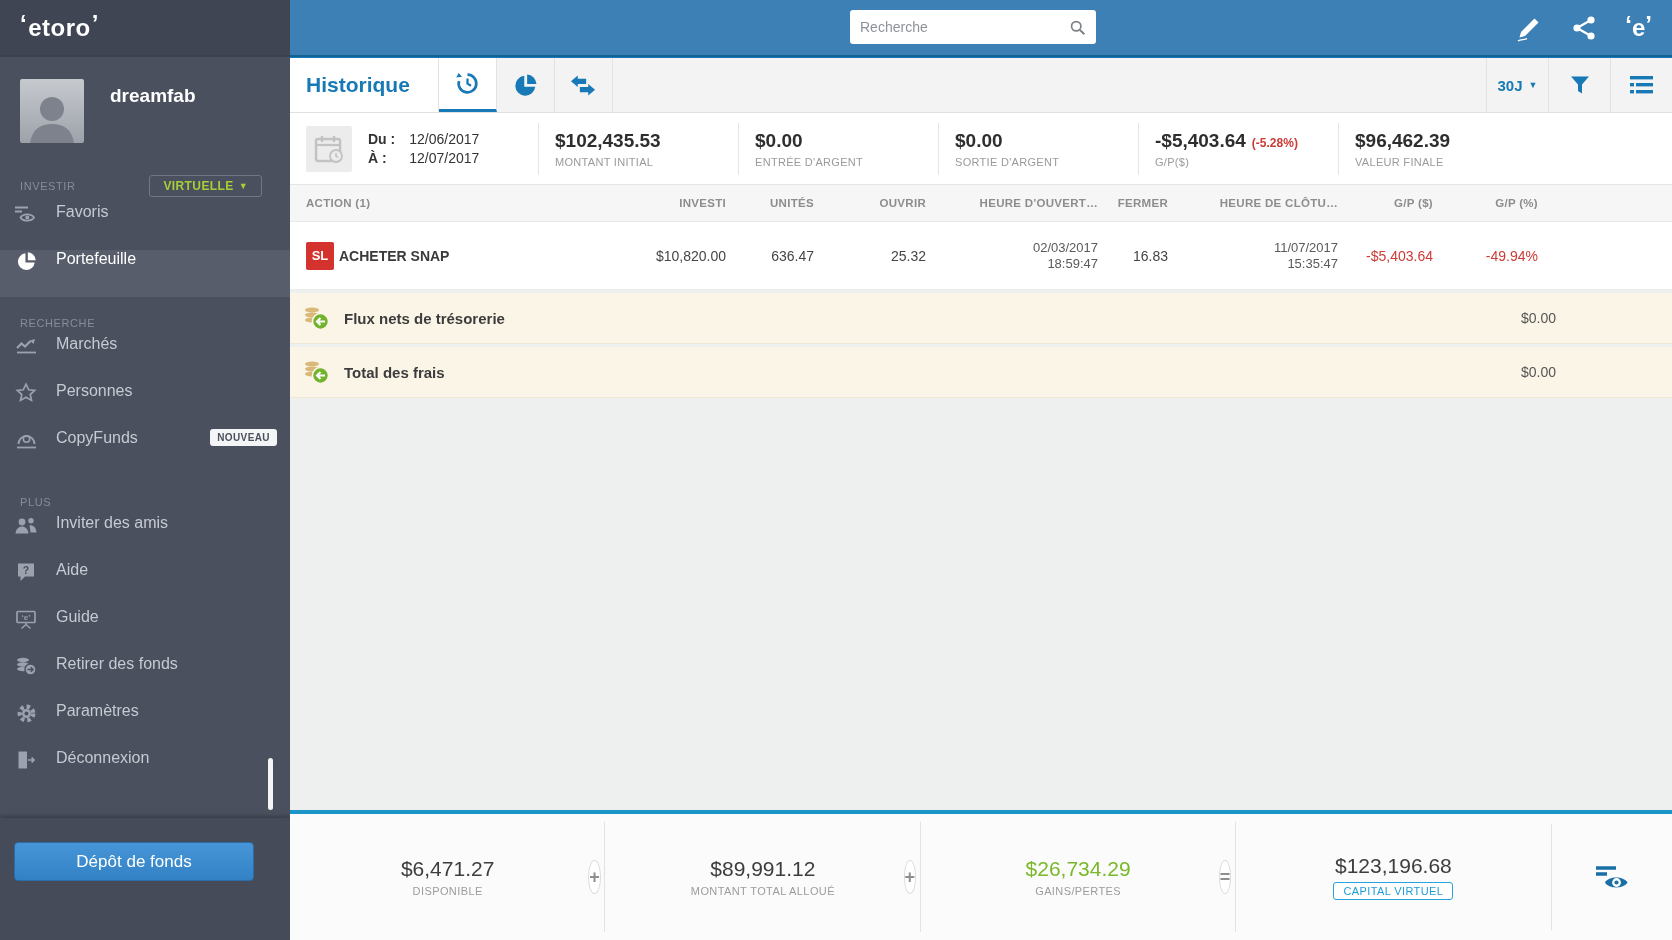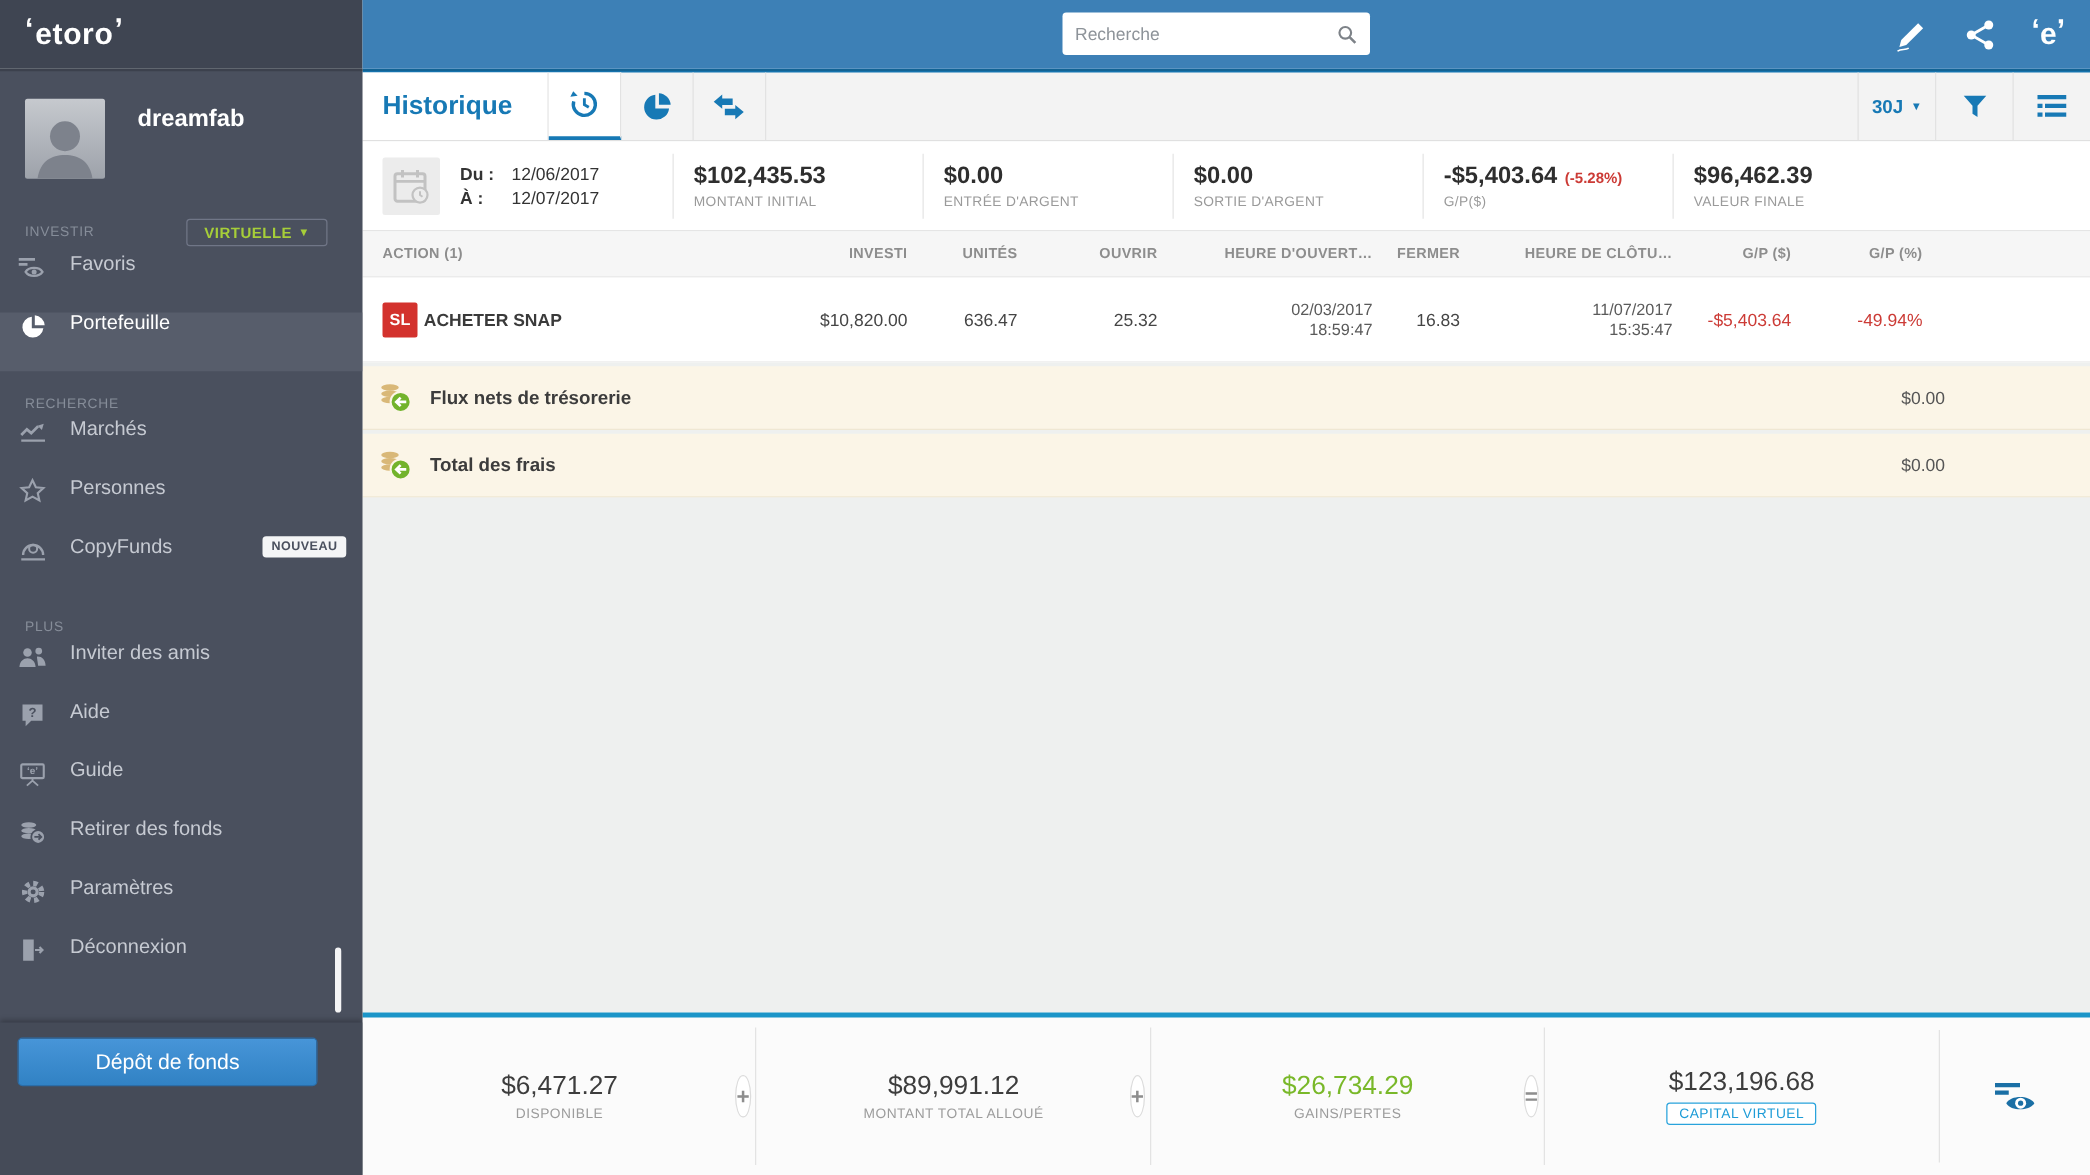--- a/index.html
+++ b/index.html
@@ -32,21 +32,21 @@
 .mode-btn{border:1px solid #707687;border-radius:3px;color:#a6ce39;font-size:12px;font-weight:bold;padding:3px 13px;letter-spacing:.4px;cursor:pointer;display:flex;align-items:center;gap:5px}
 .mode-btn .caret{color:#a6ce39;font-size:9px}
 .section-plain{padding:20px 20px 6px;color:#868d99;font-size:11px;letter-spacing:.6px}
 .side-item{height:47px;display:flex;align-items:flex-start;padding:0 13px;color:#c6cad2;font-size:16px;cursor:pointer}
 .side-item.active{background:#575d6b;color:#fff}
 .si-icon{width:26px;height:22px;margin-right:17px;color:#9ba1ad;display:flex;align-items:center;justify-content:center;flex-shrink:0}
 .side-item.active .si-icon{color:#fff}
 .si-label{white-space:nowrap}
 .new-badge{margin-left:auto;background:#f4f5f6;color:#4a505e;font-size:10px;font-weight:bold;border-radius:3px;padding:3px 7px;letter-spacing:.4px}
 .side-dock{position:absolute;left:0;right:0;bottom:0;height:122px;background:#454b58;box-shadow:0 -2px 4px rgba(0,0,0,.25)}
-.deposit-btn{position:absolute;left:14px;top:12px;width:240px;height:39px;background:linear-gradient(#4795d8,#3182c4);border:1px solid #2b6da8;border-radius:4px;color:#fff;font-size:17px;display:flex;align-items:center;justify-content:center;cursor:pointer}
+.deposit-btn{position:absolute;left:14px;top:24px;width:240px;height:39px;background:linear-gradient(#4795d8,#3182c4);border:1px solid #2b6da8;border-radius:4px;color:#fff;font-size:17px;display:flex;align-items:center;justify-content:center;cursor:pointer}
 .side-scrollbar{position:absolute;right:17px;top:703px;width:5px;height:52px;background:#fdfdfd;border-radius:3px;opacity:.95}
 
 
 .main{position:absolute;left:290px;top:55px;right:0;bottom:0;background:#eef0ef;display:flex;flex-direction:column}
 .tabbar{height:58px;background:#f3f3f3;border-top:3px solid #1779b5;border-bottom:1px solid #e0e0e0;display:flex;align-items:stretch;flex-shrink:0}
 .tab-title{display:flex;align-items:center;padding:0 28px 0 16px;color:#1779b5;font-size:21px;font-weight:bold;background:#fff;border-right:1px solid #e2e2e2;cursor:pointer}
 .icon-tab{width:58px;display:flex;align-items:center;justify-content:center;border-right:1px solid #e2e2e2;color:#1779b5;cursor:pointer}
 .icon-tab.active{background:#fff;border-bottom:3px solid #1779b5}
 .tab-spacer{flex:1}
 .right-tab{width:62px;display:flex;align-items:center;justify-content:center;border-left:1px solid #e2e2e2;color:#1779b5;cursor:pointer;gap:6px}

